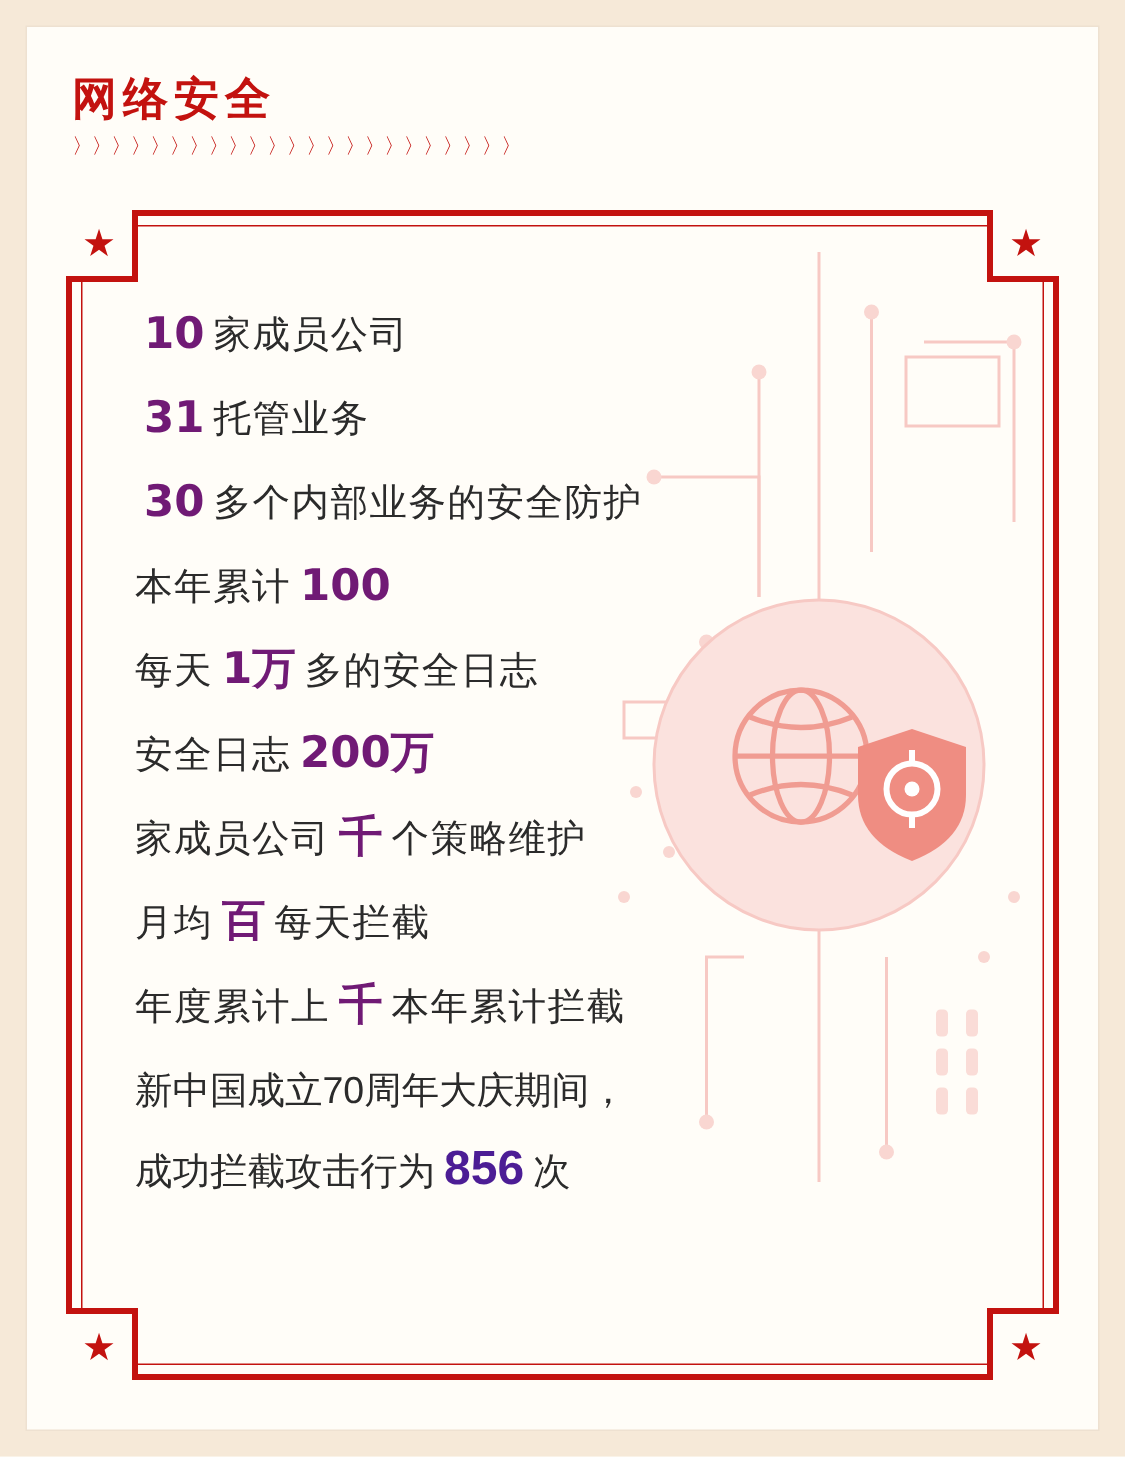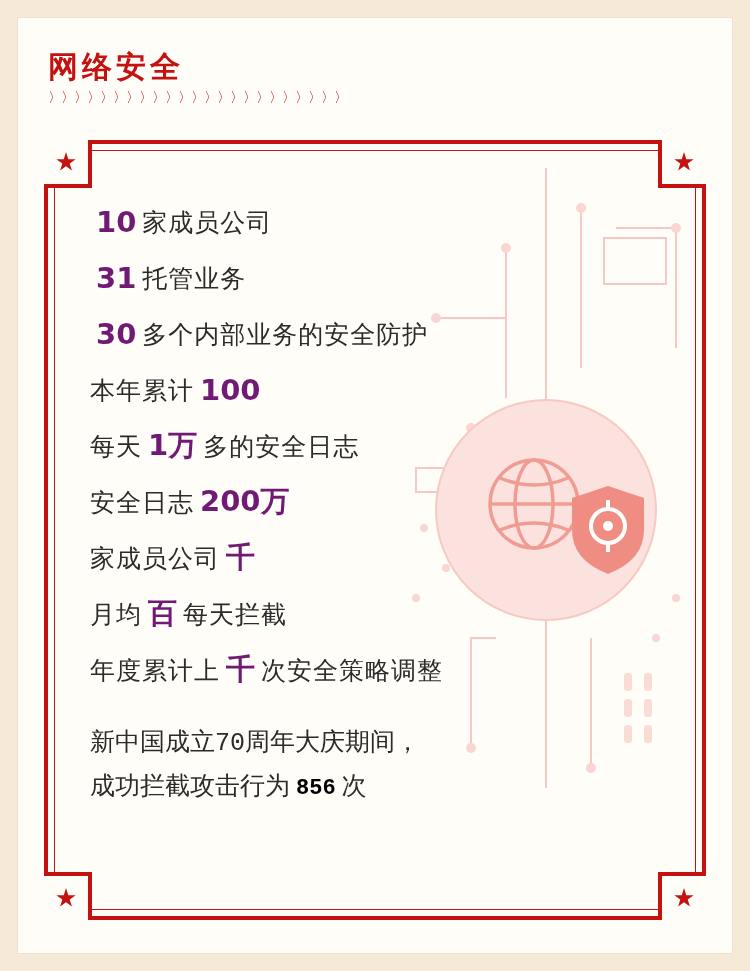--- a/index.html
+++ b/index.html
@@ -118,30 +118,30 @@
   .stat-row .num {
     color: #701a75;
     font-weight: bold;
     font-size: 29px;
     padding: 0 6px;
   }
   .stat-row .num:first-child { padding-left: 0; }
   .stat-row .txt { letter-spacing: 1px; }
 
   .stat-block {
-    margin-top: 24px;
+    margin-top: 8px;
     font-size: 25px;
     color: #2b2b2b;
-    font-family: Liberation Mono, monospace;
+    font-family: Liberation Sans, sans-serif;
     line-height: 1.75;
   }
   .stat-block .num {
-    color: #000000;
+    color: #4c1d95;
     font-weight: bold;
-    font-size: 22px;
+    font-size: 32px;
     padding: 0 6px;
   }
 </style>
 </head>
 <body>
 
 <div class="poster">
 
   <div class="bg-graphic">
     <svg width="330" height="620" viewBox="0 0 330 620" xmlns="http://www.w3.org/2000/svg">
@@ -257,32 +257,33 @@
     </div>
 
     <div class="stat-row">
       <span class="txt">安全日志</span>
       <span class="num">200万</span>
     </div>
 
     <div class="stat-row">
       <span class="txt">家成员公司</span>
       <span class="num">千</span>
+      <span class="txt">个策略维护</span>
     </div>
 
     <div class="stat-row">
       <span class="txt">月均</span>
       <span class="num">百</span>
       <span class="txt">每天拦截</span>
     </div>
 
     <div class="stat-row">
       <span class="txt">年度累计上</span>
       <span class="num">千</span>
-      <span class="txt">次安全策略调整</span>
+      <span class="txt">本年累计拦截</span>
     </div>
 
     <div class="stat-block">
       <div>新中国成立70周年大庆期间，</div>
       <div>
         <span>成功拦截攻击行为</span><span class="num">856</span><span>次</span>
       </div>
     </div>
 
   </div>

